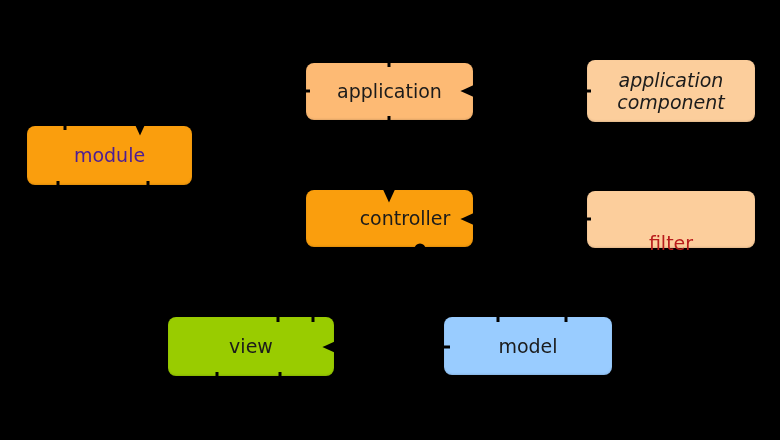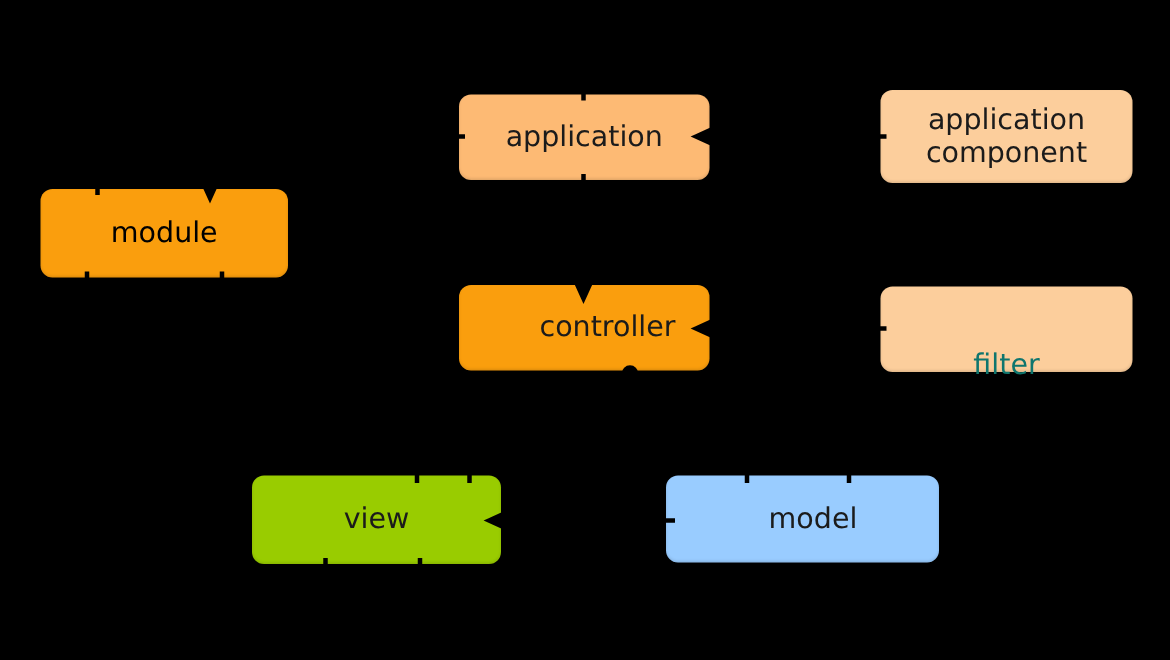--- a/index.html
+++ b/index.html
@@ -38,44 +38,44 @@
     z-index: 5;
     pointer-events: none;
   }
 </style>
 </head>
 <body>
 
 <div class="stage">
 
   <div class="node n-module" style="background-color: rgb(250, 158, 13);">
-    <span style="color: #000000;">module</span>
+    <span style="color: #4c1d95;">module</span>
   </div>
 
   <div class="node n-application" style="background-color: #fdba74;">
     <span style="color: rgb(27, 27, 27);">application</span>
   </div>
 
-  <div class="node n-appcomp" style="background-color: rgb(252, 206, 156);">
+  <div class="node n-appcomp" style="background-color: rgb(252, 206, 156); font-style: italic;">
     <span style="color: rgb(27, 27, 27);">application component</span>
   </div>
 
   <div class="node n-controller" style="background-color: rgb(250, 158, 13);">
     <span style="color: rgb(27, 27, 27); margin-left: 31px;">controller</span>
   </div>
 
   <div class="node n-filter" style="background-color: rgb(252, 206, 156);">
-    <span style="color: #0f766e; margin-top: 47px;">filter</span>
+    <span style="color: #b91c1c; margin-top: 47px;">filter</span>
   </div>
 
   <div class="node n-view" style="background-color: rgb(153, 204, 0);">
     <span style="color: rgb(27, 27, 27);">view</span>
   </div>
 
-  <div class="node n-model" style="background-color: rgb(153, 204, 255); padding-left: 14px;">
+  <div class="node n-model" style="background-color: rgb(153, 204, 255);">
     <span style="color: rgb(27, 27, 27);">model</span>
   </div>
 
   <svg class="connector-layer" width="780" height="440" viewBox="0 0 780 440">
     <g stroke="#000000" stroke-width="3" fill="#000000">
 
       <line x1="471" y1="91" x2="591" y2="91"></line>
       <polygon points="464,91 475,86 475,96"></polygon>
 
       <line x1="389" y1="116" x2="389" y2="189"></line>

